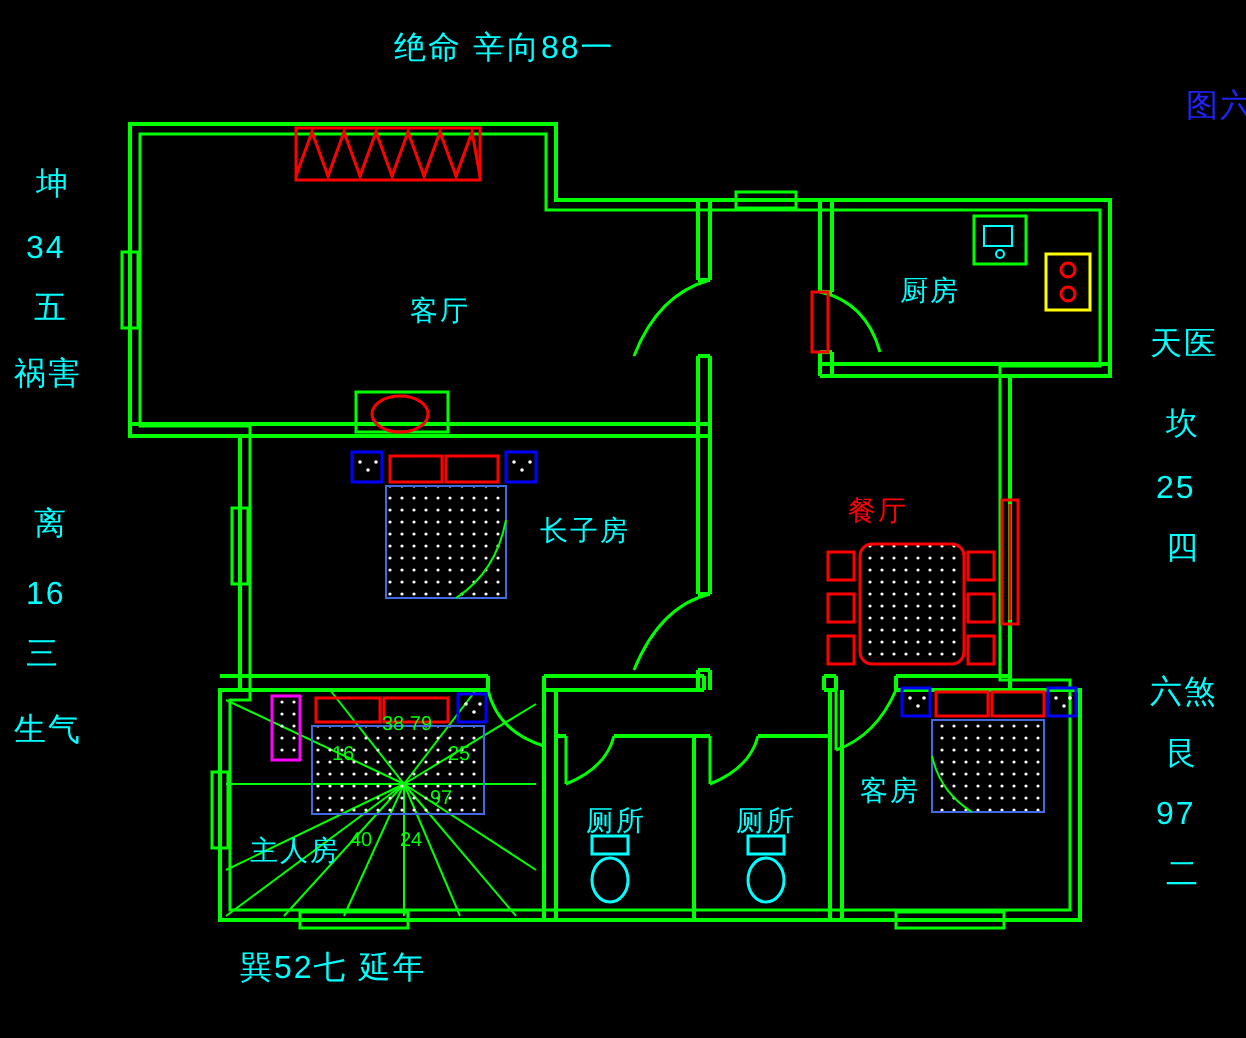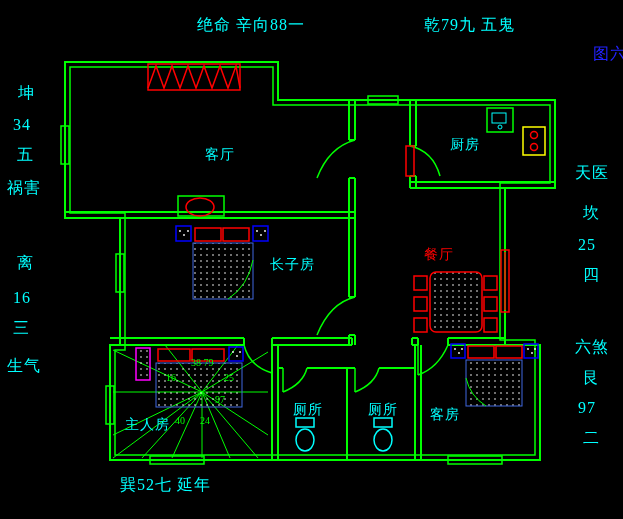--- a/index.html
+++ b/index.html
@@ -1,18 +1,18 @@
 <!DOCTYPE html>
 <html><head>
 <meta charset="utf-8">
 <style>
   html,body{margin:0;padding:0;background:#000;}
   .canvas{
     position:relative;width:623px;height:519px;background:#000000;
-    overflow:hidden;font-family:Liberation Serif, serif;
+    overflow:hidden;font-family:Liberation Sans, sans-serif;
   }
   svg{position:absolute;left:0;top:0;}
   .lbl{position:absolute;white-space:nowrap;line-height:1;letter-spacing:1px;}
   .cyan{color:#00FFFF;}
   .green{color:#00FF00;}
   .red{color:#FF0000;}
   .blue{color:#2222FF;}
   .t16{font-size:16px;}
   .t14{font-size:14px;}
   .t9{font-size:10px;letter-spacing:0;}
@@ -221,21 +221,20 @@
         <circle cx="532" cy="353" r="0.9" fill="#FFF" stroke="none"></circle>
         <circle cx="535" cy="349" r="0.9" fill="#FFF" stroke="none"></circle>
       <rect x="468" y="346" width="26" height="12" stroke="#FF0000"></rect>
       <rect x="496" y="346" width="26" height="12" stroke="#FF0000"></rect>
       <rect x="466" y="360" width="56" height="46" stroke="#4169E1" stroke-width="1" fill="url(#dots)"></rect>
       <path d="M466,378 Q470,396 486,406" stroke="#00FF00" stroke-width="1"></path>
     </g>
   </svg>
 
   <div class="lbl cyan t16" style="left:197px;top:17px;">绝命 辛向88一</div>
-  <div class="lbl cyan t16" style="left:424px;top:17px;">乾79九 五鬼</div>
   <div class="lbl blue t16" style="left:580px;top:46px;margin-left:13px;">图六</div>
 
   <div class="lbl cyan t16" style="left:18px;top:85px;">坤</div>
   <div class="lbl cyan t16" style="left:13px;top:117px;">34</div>
   <div class="lbl cyan t16" style="left:17px;top:147px;">五</div>
   <div class="lbl cyan t16" style="left:7px;top:180px;">祸害</div>
 
   <div class="lbl cyan t16" style="left:17px;top:255px;">离</div>
   <div class="lbl cyan t16" style="left:13px;top:290px;">16</div>
   <div class="lbl cyan t16" style="left:13px;top:320px;">三</div>
@@ -253,21 +252,21 @@
 
   <div class="lbl cyan t16" style="left:120px;top:477px;">巽52七 延年</div>
 
   <div class="lbl cyan t14" style="left:205px;top:148px;">客厅</div>
   <div class="lbl cyan t14" style="left:450px;top:138px;">厨房</div>
   <div class="lbl red t14" style="left:424px;top:248px;">餐厅</div>
   <div class="lbl cyan t14" style="left:270px;top:258px;">长子房</div>
   <div class="lbl cyan t14" style="left:125px;top:418px;">主人房</div>
   <div class="lbl cyan t14" style="left:293px;top:403px;">厕所</div>
   <div class="lbl cyan t14" style="left:368px;top:403px;">厕所</div>
-  <div class="lbl cyan t14" style="left:430px;top:408px;text-align:center;">客房</div>
+  <div class="lbl cyan t14" style="left:430px;top:388px;text-align:center;">客房</div>
 
   <div class="lbl green t9" style="left:191px;top:358px;">38 79</div>
   <div class="lbl green t9" style="left:166px;top:373px;">16</div>
   <div class="lbl green t9" style="left:224px;top:373px;">25</div>
   <div class="lbl green t9" style="left:215px;top:395px;">97</div>
   <div class="lbl green t9" style="left:175px;top:416px;">40</div>
   <div class="lbl green t9" style="left:200px;top:416px;">24</div>
 
 </div>
 

